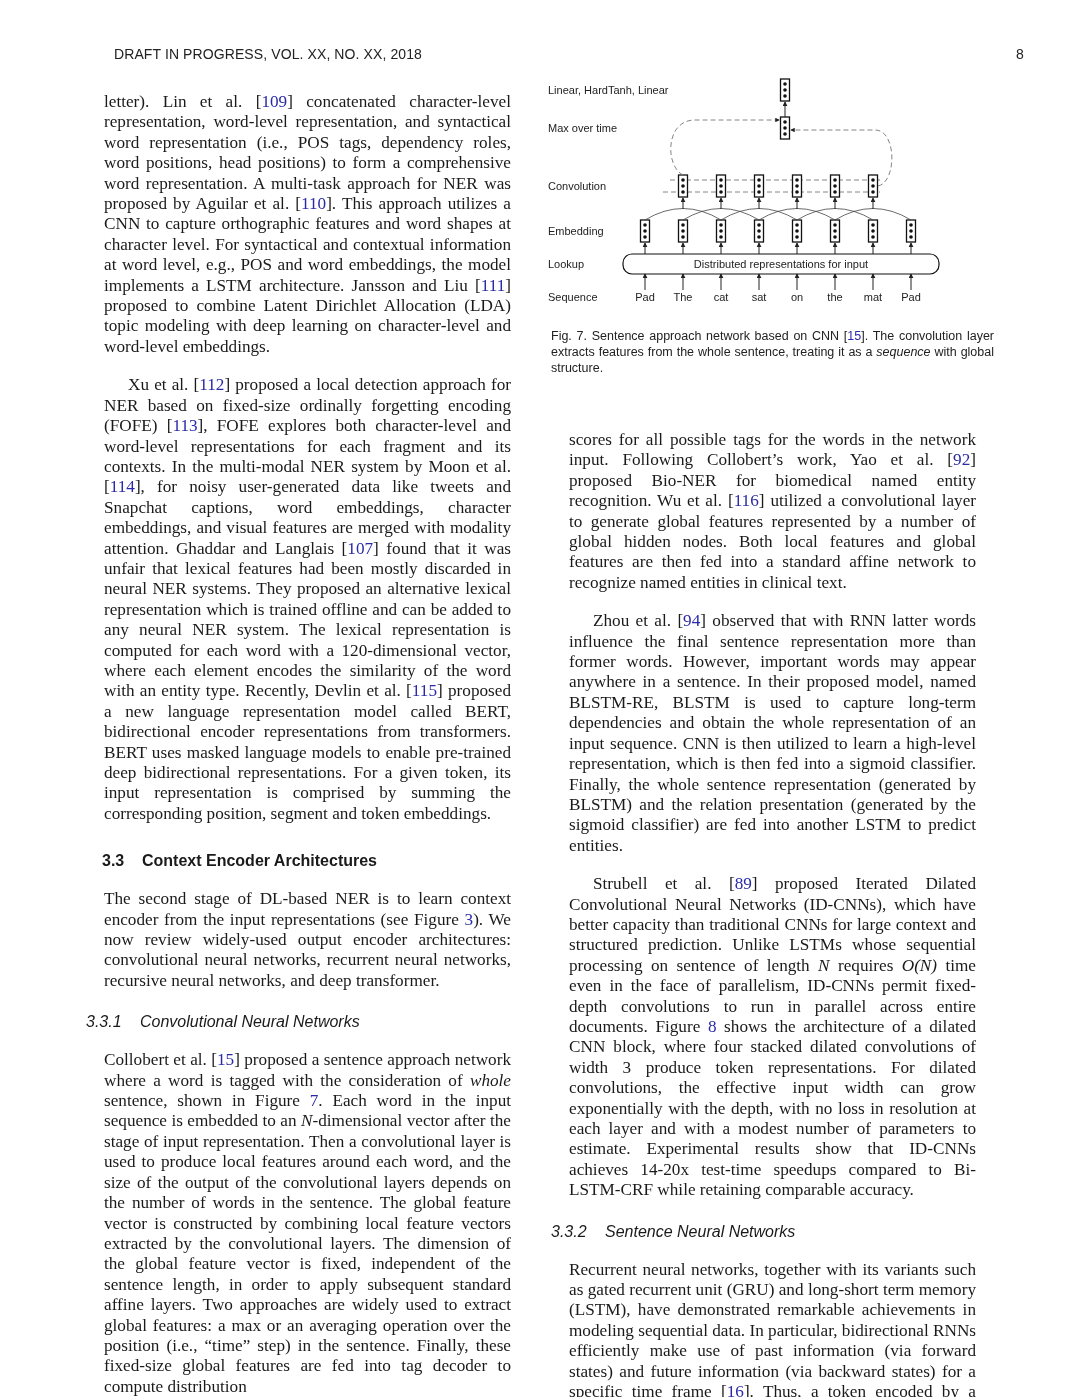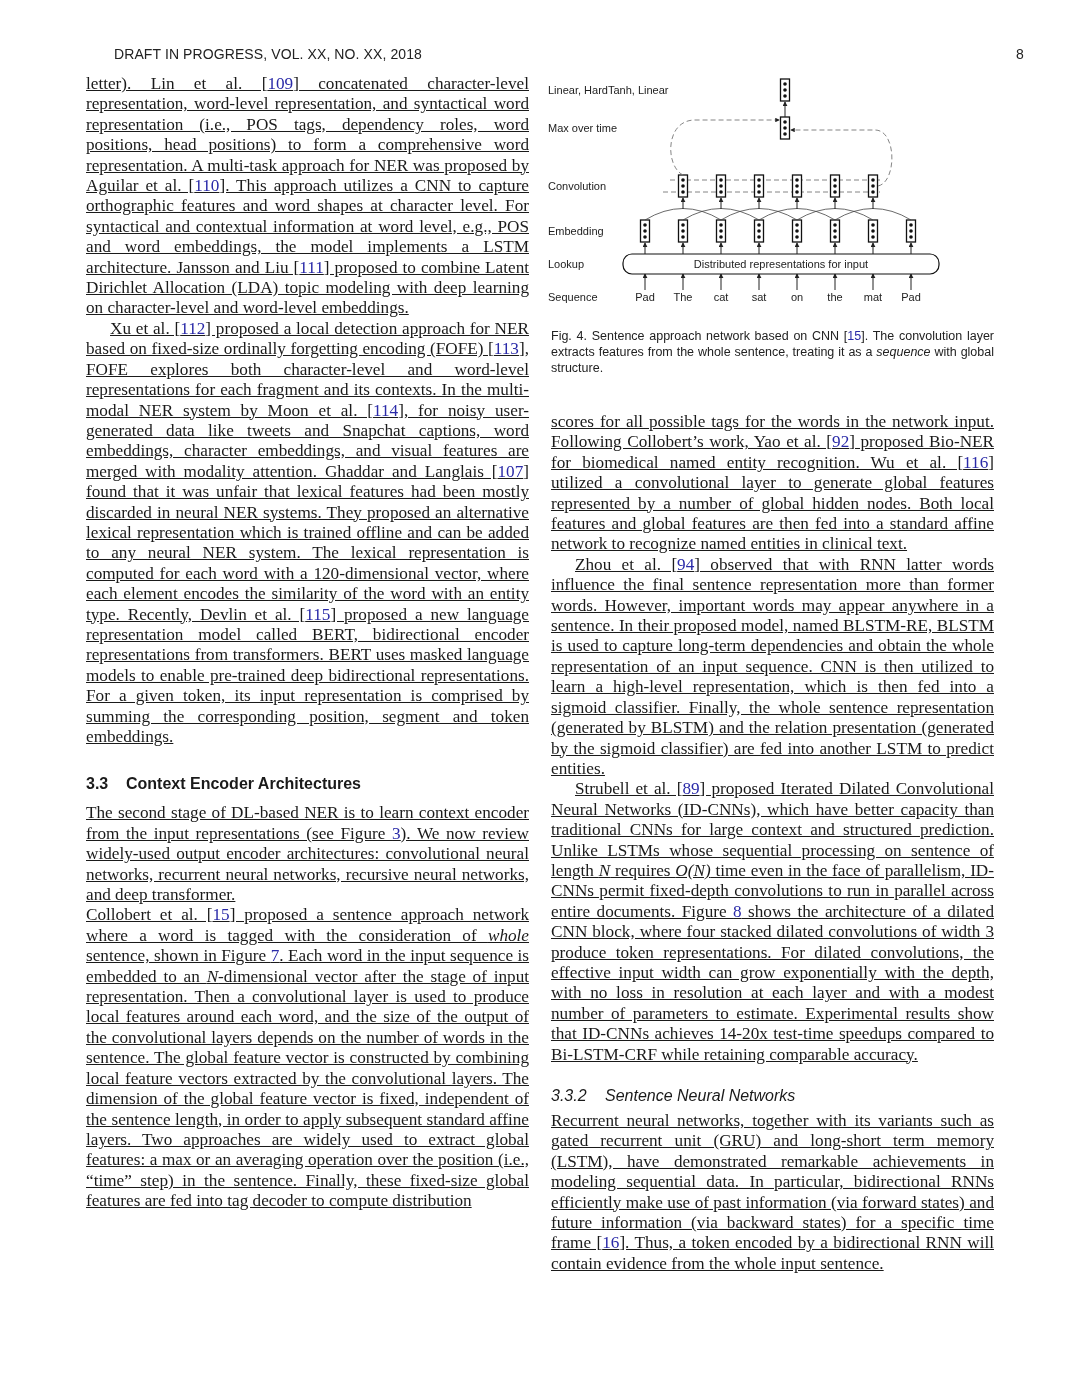--- a/index.html
+++ b/index.html
@@ -2,24 +2,24 @@
 <html><head>
 <meta charset="utf-8">
 <style>
   html, body { margin:0; padding:0; background:#fff; }
   body { width:1080px; height:1397px; position:relative; overflow:hidden; color:#1a1a1a; }
   .header { position:absolute; top:46px; left:86px; width:910px; font-family:"Liberation Sans", sans-serif; font-size:14px; color:#222; letter-spacing:0.1px;margin-left:28px; }
   .header .page-num { position:absolute; right:0; top:0; }
   .col { position:absolute; width:443px; font-family:"Liberation Serif", serif; font-size:17.2px; line-height:20.4px; text-align:justify; hyphens:manual; }
   .col-left { left:86px; top:74px; }
   .col-right { left:551px; top:412px; }
-  .col p { margin:0;text-decoration:underline; }
+  .col p { margin:18px; }
   .col p.indent { text-indent:24px; }
   .ref { color:#2a2aa8; }
-  h3.section { font-family:"Liberation Sans", sans-serif; font-weight:bold; font-size:16px; margin:27px 0 9px 0; line-height:20px; text-align:left; }
+  h3.section { font-family:"Liberation Sans", sans-serif; font-weight:bold; font-size:16px; margin:27px 0 9px 16px; line-height:20px; text-align:left; }
   h3.section .num { display:inline-block; width:40px; }
   h4.subsection { font-family:"Liberation Sans", sans-serif; font-style:italic; font-weight:normal; font-size:16px; margin:21px 0 5px 0; line-height:20px; text-align:left; }
   h4.subsection .num { display:inline-block; width:54px; }
   .figure { position:absolute; left:535px; top:72px; width:430px; height:250px; }
   .figure svg { width:430px; height:250px; }
   .figure text { font-family:"Liberation Sans", sans-serif; font-size:11px; fill:#222; }
   .caption { position:absolute; left:551px; top:328px; width:443px; font-family:"Liberation Sans", sans-serif; font-size:12.5px; line-height:16px; text-align:justify; color:#222; }
   em { font-style:italic; }
 </style>
 </head>
@@ -32,20 +32,21 @@
 
 <div class="col col-left">
   <p><span>letter). Lin et al. [</span><a class="ref">109</a><span>] concatenated character-level representation, word-level representation, and syntactical word representation (i.e., POS tags, dependency roles, word positions, head positions) to form a comprehensive word representation. A multi-task approach for NER was proposed by Aguilar et al. [</span><a class="ref">110</a><span>]. This approach utilizes a CNN to capture orthographic features and word shapes at character level. For syntactical and contextual information at word level, e.g., POS and word embeddings, the model implements a LSTM architecture. Jansson and Liu [</span><a class="ref">111</a><span>] proposed to combine Latent Dirichlet Allocation (LDA) topic modeling with deep learning on character-level and word-level embeddings.</span></p>
 
   <p class="indent"><span>Xu et al. [</span><a class="ref">112</a><span>] proposed a local detection approach for NER based on fixed-size ordinally forgetting encoding (FOFE) [</span><a class="ref">113</a><span>], FOFE explores both character-level and word-level representations for each fragment and its contexts. In the multi-modal NER system by Moon et al. [</span><a class="ref">114</a><span>], for noisy user-generated data like tweets and Snapchat captions, word embeddings, character embeddings, and visual features are merged with modality attention. Ghaddar and Langlais [</span><a class="ref">107</a><span>] found that it was unfair that lexical features had been mostly discarded in neural NER systems. They proposed an alternative lexical representation which is trained offline and can be added to any neural NER system. The lexical representation is computed for each word with a 120-dimensional vector, where each element encodes the similarity of the word with an entity type. Recently, Devlin et al. [</span><a class="ref">115</a><span>] proposed a new language representation model called BERT, bidirectional encoder representations from transformers. BERT uses masked language models to enable pre-trained deep bidirectional representations. For a given token, its input representation is comprised by summing the corresponding position, segment and token embeddings.</span></p>
 
   <h3 class="section"><span class="num">3.3</span><span>Context Encoder Architectures</span></h3>
 
   <p><span>The second stage of DL-based NER is to learn context encoder from the input representations (see Figure </span><a class="ref">3</a><span>). We now review widely-used output encoder architectures: convolutional neural networks, recurrent neural networks, recursive neural networks, and deep transformer.</span></p>
 
+  <h4 class="subsection"><span class="num">3.3.1</span><span>Convolutional Neural Networks</span></h4>
 
   <p><span>Collobert et al. [</span><a class="ref">15</a><span>] proposed a sentence approach network where a word is tagged with the consideration of </span><em>whole</em><span> sentence, shown in Figure </span><a class="ref">7</a><span>. Each word in the input sequence is embedded to an </span><em>N</em><span>-dimensional vector after the stage of input representation. Then a convolutional layer is used to produce local features around each word, and the size of the output of the convolutional layers depends on the number of words in the sentence. The global feature vector is constructed by combining local feature vectors extracted by the convolutional layers. The dimension of the global feature vector is fixed, independent of the sentence length, in order to apply subsequent standard affine layers. Two approaches are widely used to extract global features: a max or an averaging operation over the position (i.e., “time” step) in the sentence. Finally, these fixed-size global features are fed into tag decoder to compute distribution</span></p>
 </div>
 
 <div class="figure">
   <svg id="fig-svg" viewBox="0 0 430 250">
     <defs>
       <marker id="arr" viewBox="0 0 6 6" refX="5" refY="3" markerWidth="5" markerHeight="5" orient="auto">
         <path d="M0,0 L6,3 L0,6 z" fill="#222"></path>
       </marker>
@@ -195,21 +196,21 @@
         <g>
           <rect x="245.5" y="7" width="9" height="22" fill="#fff" stroke="#111" stroke-width="1.3"></rect>
           <circle cx="250" cy="12" r="1.8" fill="#111"></circle>
           <circle cx="250" cy="18" r="1.8" fill="#111"></circle>
           <circle cx="250" cy="24" r="1.8" fill="#111"></circle>
         </g>
       </g>
   </svg>
 </div>
 
-<div class="caption"><span>Fig. 4. Sentence approach network based on CNN [</span><a class="ref">15</a><span>]. The convolution layer extracts features from the whole sentence, treating it as a </span><em>sequence</em><span> with global structure.</span></div>
+<div class="caption"><span>Fig. 7. Sentence approach network based on CNN [</span><a class="ref">15</a><span>]. The convolution layer extracts features from the whole sentence, treating it as a </span><em>sequence</em><span> with global structure.</span></div>
 
 <div class="col col-right">
   <p><span>scores for all possible tags for the words in the network input. Following Collobert’s work, Yao et al. [</span><a class="ref">92</a><span>] proposed Bio-NER for biomedical named entity recognition. Wu et al. [</span><a class="ref">116</a><span>] utilized a convolutional layer to generate global features represented by a number of global hidden nodes. Both local features and global features are then fed into a standard affine network to recognize named entities in clinical text.</span></p>
 
   <p class="indent"><span>Zhou et al. [</span><a class="ref">94</a><span>] observed that with RNN latter words influence the final sentence representation more than former words. However, important words may appear anywhere in a sentence. In their proposed model, named BLSTM-RE, BLSTM is used to capture long-term dependencies and obtain the whole representation of an input sequence. CNN is then utilized to learn a high-level representation, which is then fed into a sigmoid classifier. Finally, the whole sentence representation (generated by BLSTM) and the relation presentation (generated by the sigmoid classifier) are fed into another LSTM to predict entities.</span></p>
 
   <p class="indent"><span>Strubell et al. [</span><a class="ref">89</a><span>] proposed Iterated Dilated Convolutional Neural Networks (ID-CNNs), which have better capacity than traditional CNNs for large context and structured prediction. Unlike LSTMs whose sequential processing on sentence of length </span><em>N</em><span> requires </span><em>O(N)</em><span> time even in the face of parallelism, ID-CNNs permit fixed-depth convolutions to run in parallel across entire documents. Figure </span><a class="ref">8</a><span> shows the architecture of a dilated CNN block, where four stacked dilated convolutions of width 3 produce token representations. For dilated convolutions, the effective input width can grow exponentially with the depth, with no loss in resolution at each layer and with a modest number of parameters to estimate. Experimental results show that ID-CNNs achieves 14-20x test-time speedups compared to Bi-LSTM-CRF while retaining comparable accuracy.</span></p>
 
   <h4 class="subsection"><span class="num">3.3.2</span><span>Sentence Neural Networks</span></h4>
 

